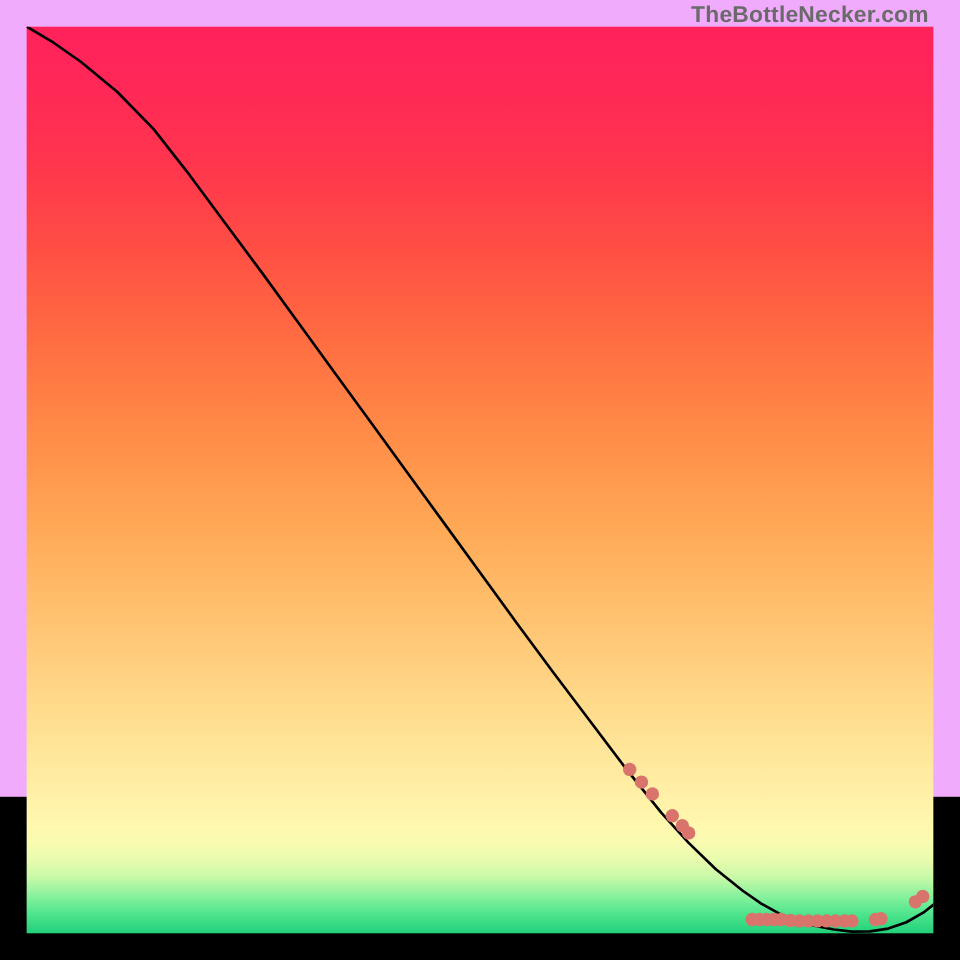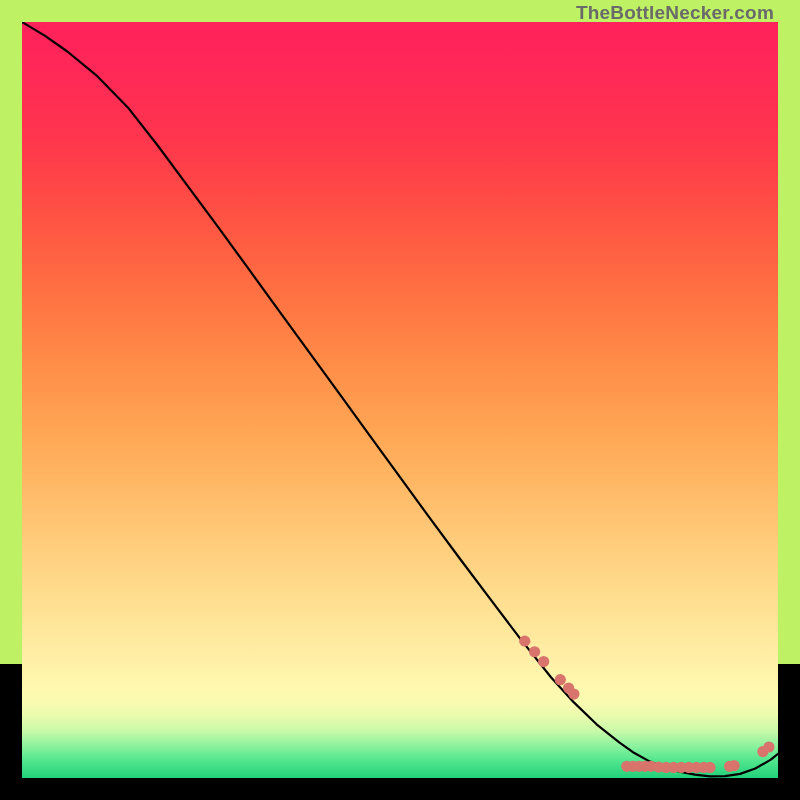--- a/index.html
+++ b/index.html
@@ -1,21 +1,21 @@
 <!DOCTYPE html>
 <html><head>
 <meta charset="utf-8">
 <style>
   * { margin: 0; padding: 0; box-sizing: border-box; }
   html, body { width: 800px; height: 800px; overflow: hidden; background: #000; }
   .container {
     width: 800px;
     height: 664px;
     position: relative;
-    background: #bef264;
+    background: #f0abfc;
   }
   .plot-area {
     position: absolute;
     left: 22px;
     top: 22px;
     width: 756px;
     height: 756px;
     overflow: hidden;
   }
   .gradient-bg {

